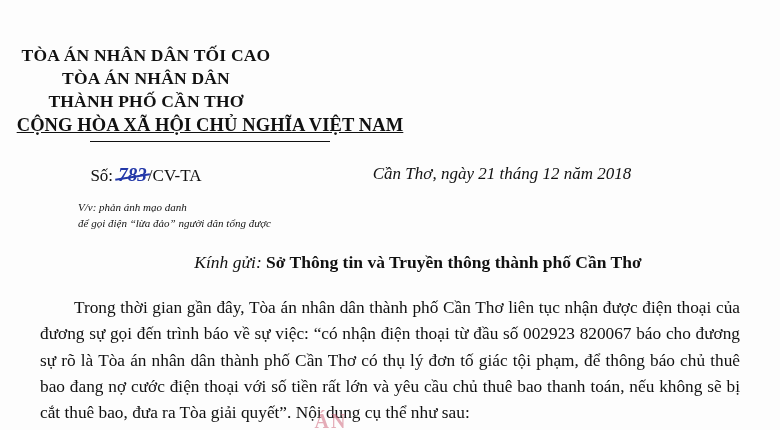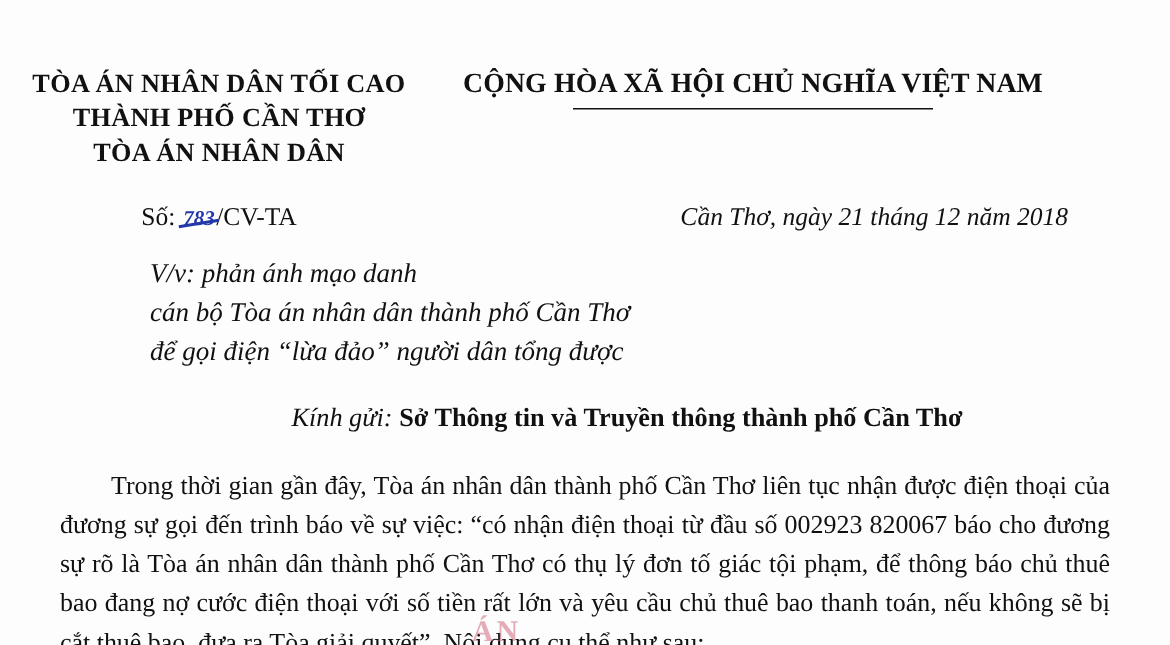--- a/index.html
+++ b/index.html
@@ -17,33 +17,34 @@
   .page {
     position: relative;
     width: 780px;
     height: 430px;
     background: #fdfdfd;
   }
 
   
   .header {
     display: flex;
-    flex-direction: row;
+    flex-direction: column;
     align-items: flex-start;
     padding-top: 44px;
   }
   .header-left {
     width: 292px;
     text-align: center;
     line-height: 1.32;
   }
   .header-right {
     width: 420px;
     text-align: center;
     line-height: 1.35;
+    text-decoration: underline;
   }
   .org-line {
     font-size: 17.5px;
     font-weight: bold;
     letter-spacing: 0.2px;
     white-space: nowrap;
   }
   .nation-line {
     font-size: 18.5px;
     font-weight: bold;
@@ -73,47 +74,47 @@
     width: 292px;
     text-align: center;
     font-size: 17px;
     position: relative;
   }
   .doc-no-hand {
     color: #2338a8;
     font-family: "Liberation Serif", serif;
     font-style: italic;
     font-weight: bold;
-    font-size: 14px;
+    font-size: 19px;
     position: relative;
     display: inline-block;
     padding: 0 1px;
   }
   .doc-no-hand::after {
     content: "";
     position: absolute;
     left: -2px;
     right: -2px;
     top: 52%;
     height: 1.5px;
     background: #2338a8;
     transform: rotate(-9deg);
   }
   .meta-right {
     width: 420px;
-    text-align: right;
+    text-align: center;
     font-size: 17px;
     font-style: italic;
   }
 
   
   .subject {
     margin-top: 14px;
-    margin-left: 100px;
-    font-size: 18px;
+    margin-left: 78px;
+    font-size: 11px;
     font-style: italic;
     line-height: 1.45;
     width: 330px;
   }
 
   
   .recipient {
     margin-top: 20px;
     text-align: center;
     font-size: 17.5px;
@@ -156,40 +157,39 @@
   }
 </style>
 </head>
 <body>
 
 <div class="page">
 
   <div class="header">
     <div class="header-left">
       <div class="org-line">TÒA ÁN NHÂN DÂN TỐI CAO</div>
+      <div class="org-line">TÒA ÁN NHÂN DÂN</div>
       <div class="org-line">THÀNH PHỐ CẦN THƠ</div>
-      <div class="org-line">TÒA ÁN NHÂN DÂN</div>
     </div>
     <div class="header-right">
       <div class="nation-line">CỘNG HÒA XÃ HỘI CHỦ NGHĨA VIỆT NAM</div>
       <div class="motto-underline"></div>
     </div>
   </div>
 
   <div class="meta-row">
     <div class="meta-left">
       <span>Số:</span>
       <span class="doc-no-hand">783</span><span>/CV-TA</span>
     </div>
     <div class="meta-right">Cần Thơ, ngày 21 tháng 12  năm 2018</div>
   </div>
 
   <div class="subject">
     <div>V/v: phản ánh mạo danh</div>
-    <div>cán bộ Tòa án nhân dân thành phố Cần Thơ</div>
     <div>để gọi điện “lừa đảo” người dân tổng được</div>
   </div>
 
   <div class="recipient">
     <span class="kg">Kính gửi:</span>
     <span class="to">Sở Thông tin và Truyền thông thành phố Cần Thơ</span>
   </div>
 
   <div class="body-text">
     <p>Trong thời gian gần đây, Tòa án nhân dân thành phố Cần Thơ liên tục nhận được điện thoại của đương sự gọi đến trình báo về sự việc: “có nhận điện thoại từ đầu số 002923 820067 báo cho đương sự rõ là Tòa án nhân dân thành phố Cần Thơ có thụ lý đơn tố giác tội phạm, để thông báo chủ thuê bao đang nợ cước điện thoại với số tiền rất lớn và yêu cầu chủ thuê bao thanh toán, nếu không sẽ bị cắt thuê bao, đưa ra Tòa giải quyết”. Nội dung cụ thể như sau:</p>

